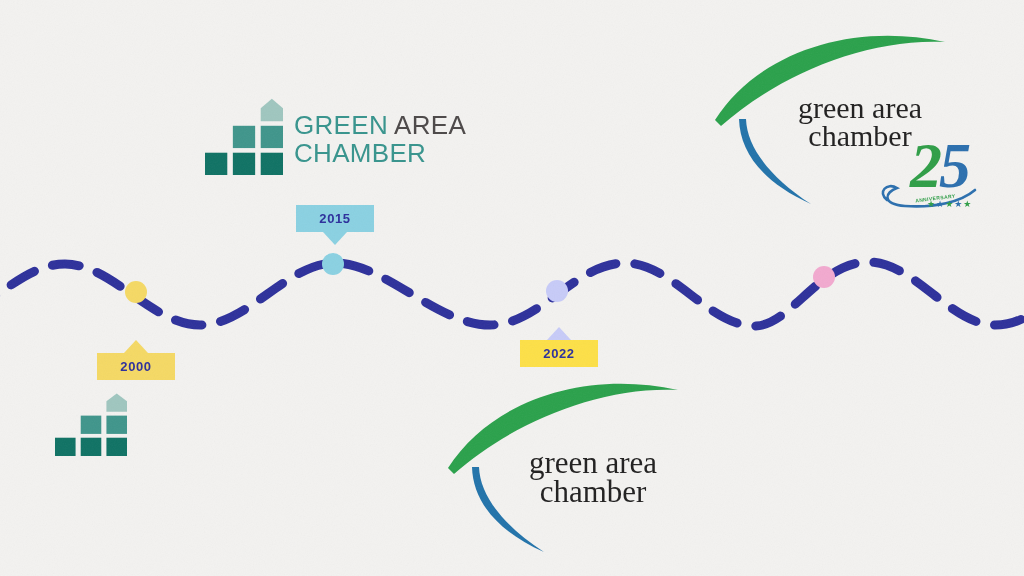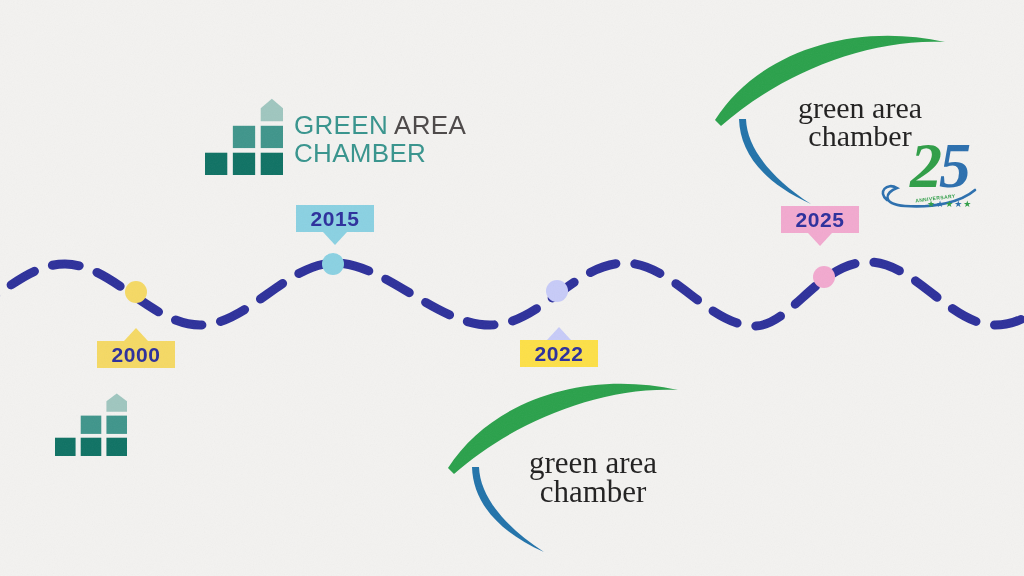--- a/index.html
+++ b/index.html
@@ -8,21 +8,21 @@
     background:#f3f2f0;
     font-family:"Liberation Sans",sans-serif;
   }
   .noise{position:absolute;left:0;top:0;opacity:.055;pointer-events:none;}
   #wave-svg{position:absolute;left:0;top:0;}
 
   
   .flag{position:absolute;display:flex;flex-direction:column;align-items:center;}
   .flag-rect{
     width:78px;height:27px;display:flex;align-items:center;justify-content:center;
-    font-weight:bold;font-size:21px;letter-spacing:.6px;
+    font-weight:bold;font-size:13px;letter-spacing:.6px;
   }
   .tail{display:block;}
 
   
   .logo-2015{position:absolute;left:205px;top:97px;display:flex;}
   .logo-2015 .txt{margin-left:11px;padding-top:14px;font-size:26px;line-height:28px;letter-spacing:.3px;}
 
   
   .logo-2000{position:absolute;left:33px;top:392px;width:250px;}
   .logo-2000 .icon-wrap{margin-left:22px;}
@@ -62,21 +62,21 @@
 <div id="canvas">
 
   <svg id="wave-svg" width="1024" height="576" viewBox="0 0 1024 576">
     <path d="M -70,325 C -20,325 15,264 65,264 C 112,264 152,325 200,325 C 248,325 287,263 335,263 C 385,263 437,325 490,325 C 540,325 575,263 625,263 C 673,263 708,326 755,326 C 790,326 820,262 868,262 C 915,262 950,325 995,325 C 1030,325 1048,298 1072,280" fill="none" stroke-width="9" stroke-linecap="round" stroke-dasharray="27 19" stroke="#2d309b"></path>
     <circle cx="136" cy="292" r="11" fill="#f5d964"></circle>
     <circle cx="333" cy="264" r="11" fill="#8ad1e2"></circle>
     <circle cx="557" cy="291" r="11" fill="#c7cbf8"></circle>
     <circle cx="824" cy="277" r="11" fill="#f2a9cf"></circle>
   </svg>
 
-  <div class="flag" style="left:97px;top:328px;align-items:center;">
+  <div class="flag" style="left:97px;top:340px;align-items:center;">
     <svg class="tail" width="24" height="13" viewBox="0 0 24 13">
       <polygon points="12,0 0,13 24,13" fill="#f5d964"></polygon>
     </svg>
     <div class="flag-rect" style="background-color: rgb(245, 217, 100);">
       <span style="color: rgb(44, 47, 156);">2000</span>
     </div>
   </div>
 
   <div class="flag" style="left:296px;top:205px;">
     <div class="flag-rect" style="background-color: rgb(138, 209, 226);">
@@ -89,28 +89,20 @@
 
   <div class="flag" style="left:520px;top:327px;">
     <svg class="tail" width="24" height="13" viewBox="0 0 24 13">
       <polygon points="12,0 0,13 24,13" fill="#c7cbf8"></polygon>
     </svg>
     <div class="flag-rect" style="background-color: #fde047; align-items: center;">
       <span style="color: rgb(44, 47, 156);">2022</span>
     </div>
   </div>
 
-  <div class="flag" style="left:781px;top:206px;">
-    <div class="flag-rect" style="background-color: rgb(242, 169, 207);">
-      <span style="color: rgb(44, 47, 156);">2025</span>
-    </div>
-    <svg class="tail" width="24" height="13" viewBox="0 0 24 13">
-      <polygon points="0,0 24,0 12,13" fill="#f2a9cf"></polygon>
-    </svg>
-  </div>
 
   <div class="logo-2015">
     <svg width="78" height="78" viewBox="0 0 84 84">
       <polygon points="60,26 60,12 72,2 84,12 84,26" fill="#9fc6bf"></polygon>
       <rect x="30" y="31" width="24" height="24" fill="#3f958b"></rect>
       <rect x="60" y="31" width="24" height="24" fill="#3f958b"></rect>
       <rect x="0" y="60" width="24" height="24" fill="#0f7264"></rect>
       <rect x="30" y="60" width="24" height="24" fill="#0f7264"></rect>
       <rect x="60" y="60" width="24" height="24" fill="#0f7264"></rect>
     </svg>

